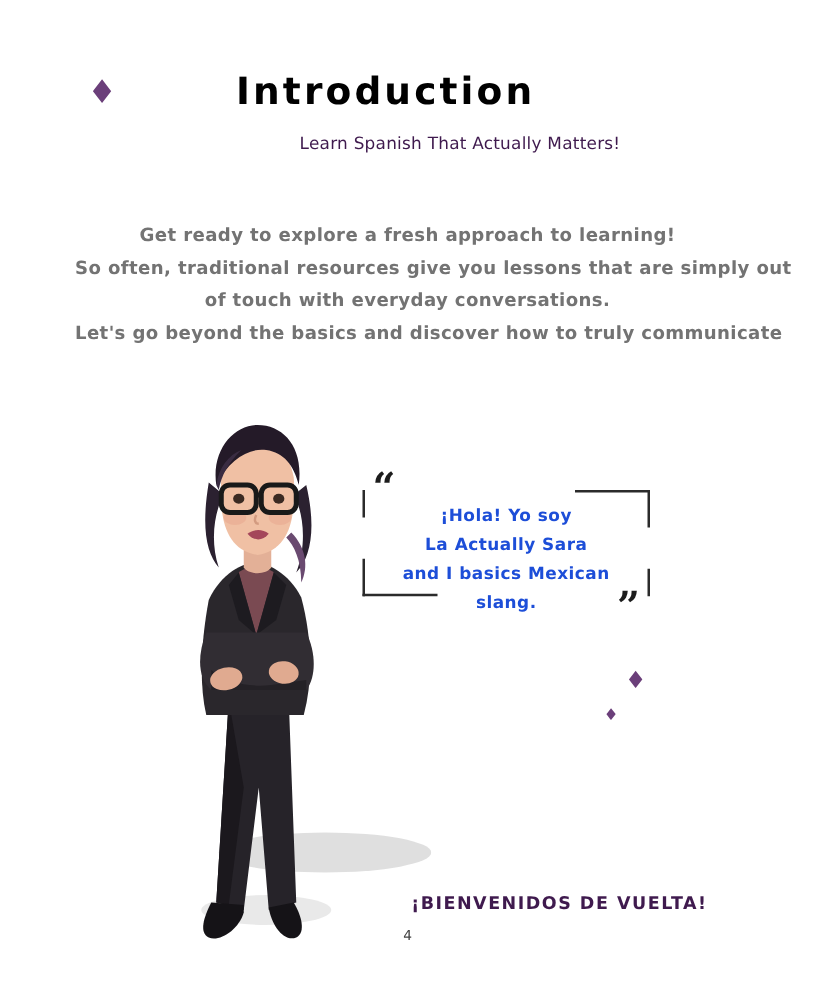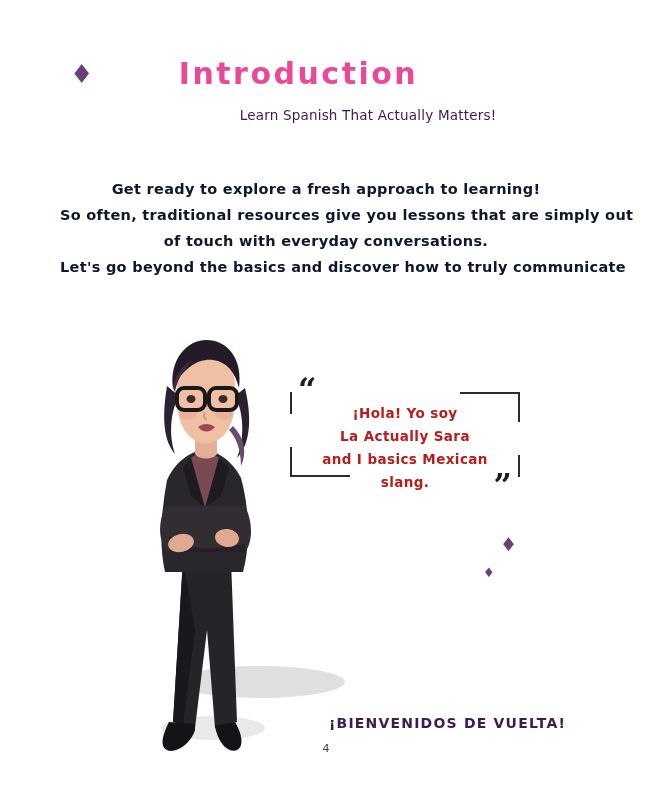--- a/index.html
+++ b/index.html
@@ -28,28 +28,28 @@
     top: 60px;
     width: 20px;
     height: 28px;
     color: #6b3f7a;
     font-size: 26px;
     line-height: 28px;
     text-align: center;
   }
   .title {
     position: absolute;
-    left: 1px;
+    left: 11px;
     top: 56px;
     width: 595px;
     text-align: center;
     font-size: 30px;
     font-weight: bold;
     letter-spacing: 2.5px;
-    color: #ec4899;
+    color: #000000;
     font-family: "DejaVu Sans", sans-serif;
   }
   .subtitle {
     position: absolute;
     left: 0;
     top: 107px;
     width: 652px;
     text-align: center;
     font-size: 13.5px;
     color: #3f1a4e;
@@ -57,21 +57,21 @@
     padding-left: 42px;
   }
 
   
   .intro {
     position: absolute;
     left: 60px;
     top: 176px;
     width: 532px;
     text-align: center;
-    color: #0f172a;
+    color: #737373;
     font-size: 14.5px;
     font-weight: bold;
     line-height: 26px;
     letter-spacing: 0.3px;
   }
   .intro div { white-space: nowrap; }
 
   
   .character {
     position: absolute;
@@ -110,21 +110,21 @@
   }
   .qm-open  { left: 8px;  top: 2px; }
   .qm-close { right: 8px; bottom: -4px; }
 
   .quote-text {
     position: absolute;
     left: 6px;
     right: 6px;
     top: 30px;
     text-align: center;
-    color: #b91c1c;
+    color: #1d4ed8;
     font-size: 13.5px;
     font-weight: bold;
     line-height: 23px;
     letter-spacing: 0.4px;
   }
 
   
   .diamond-sm {
     position: absolute;
     color: #6b3f7a;

